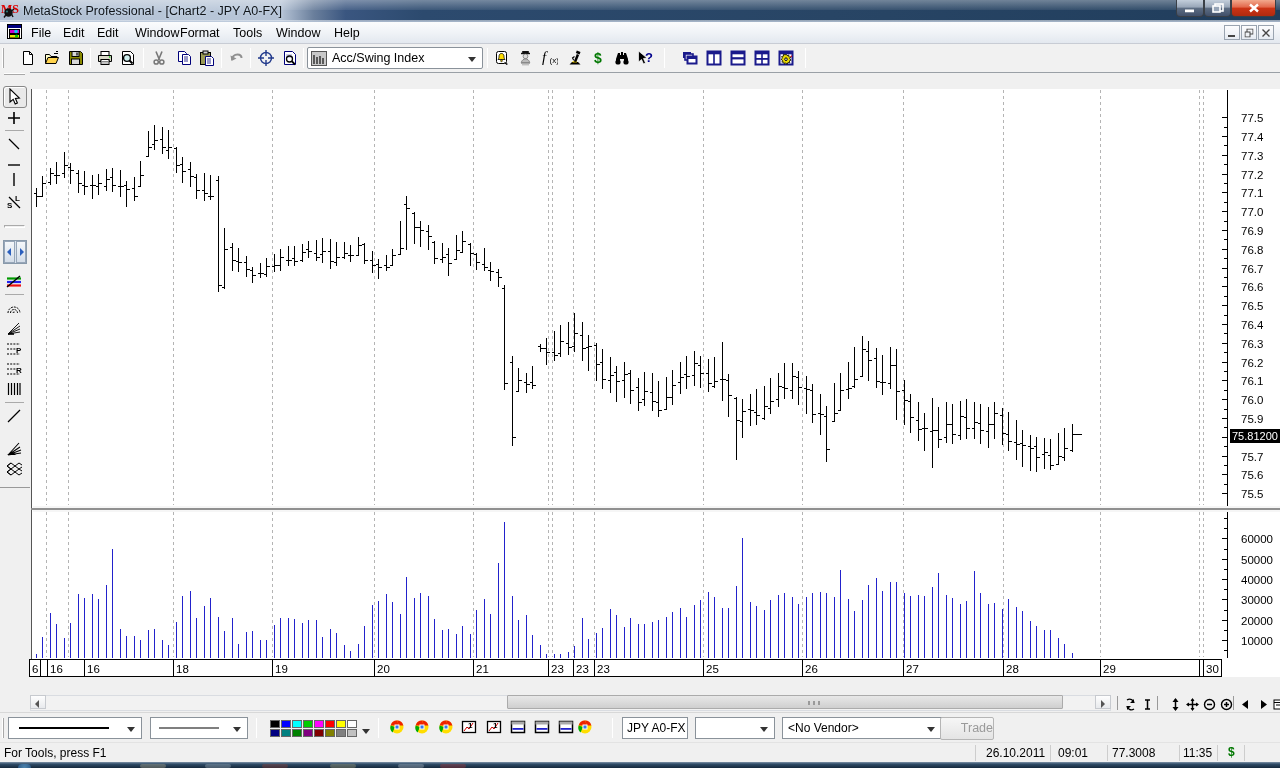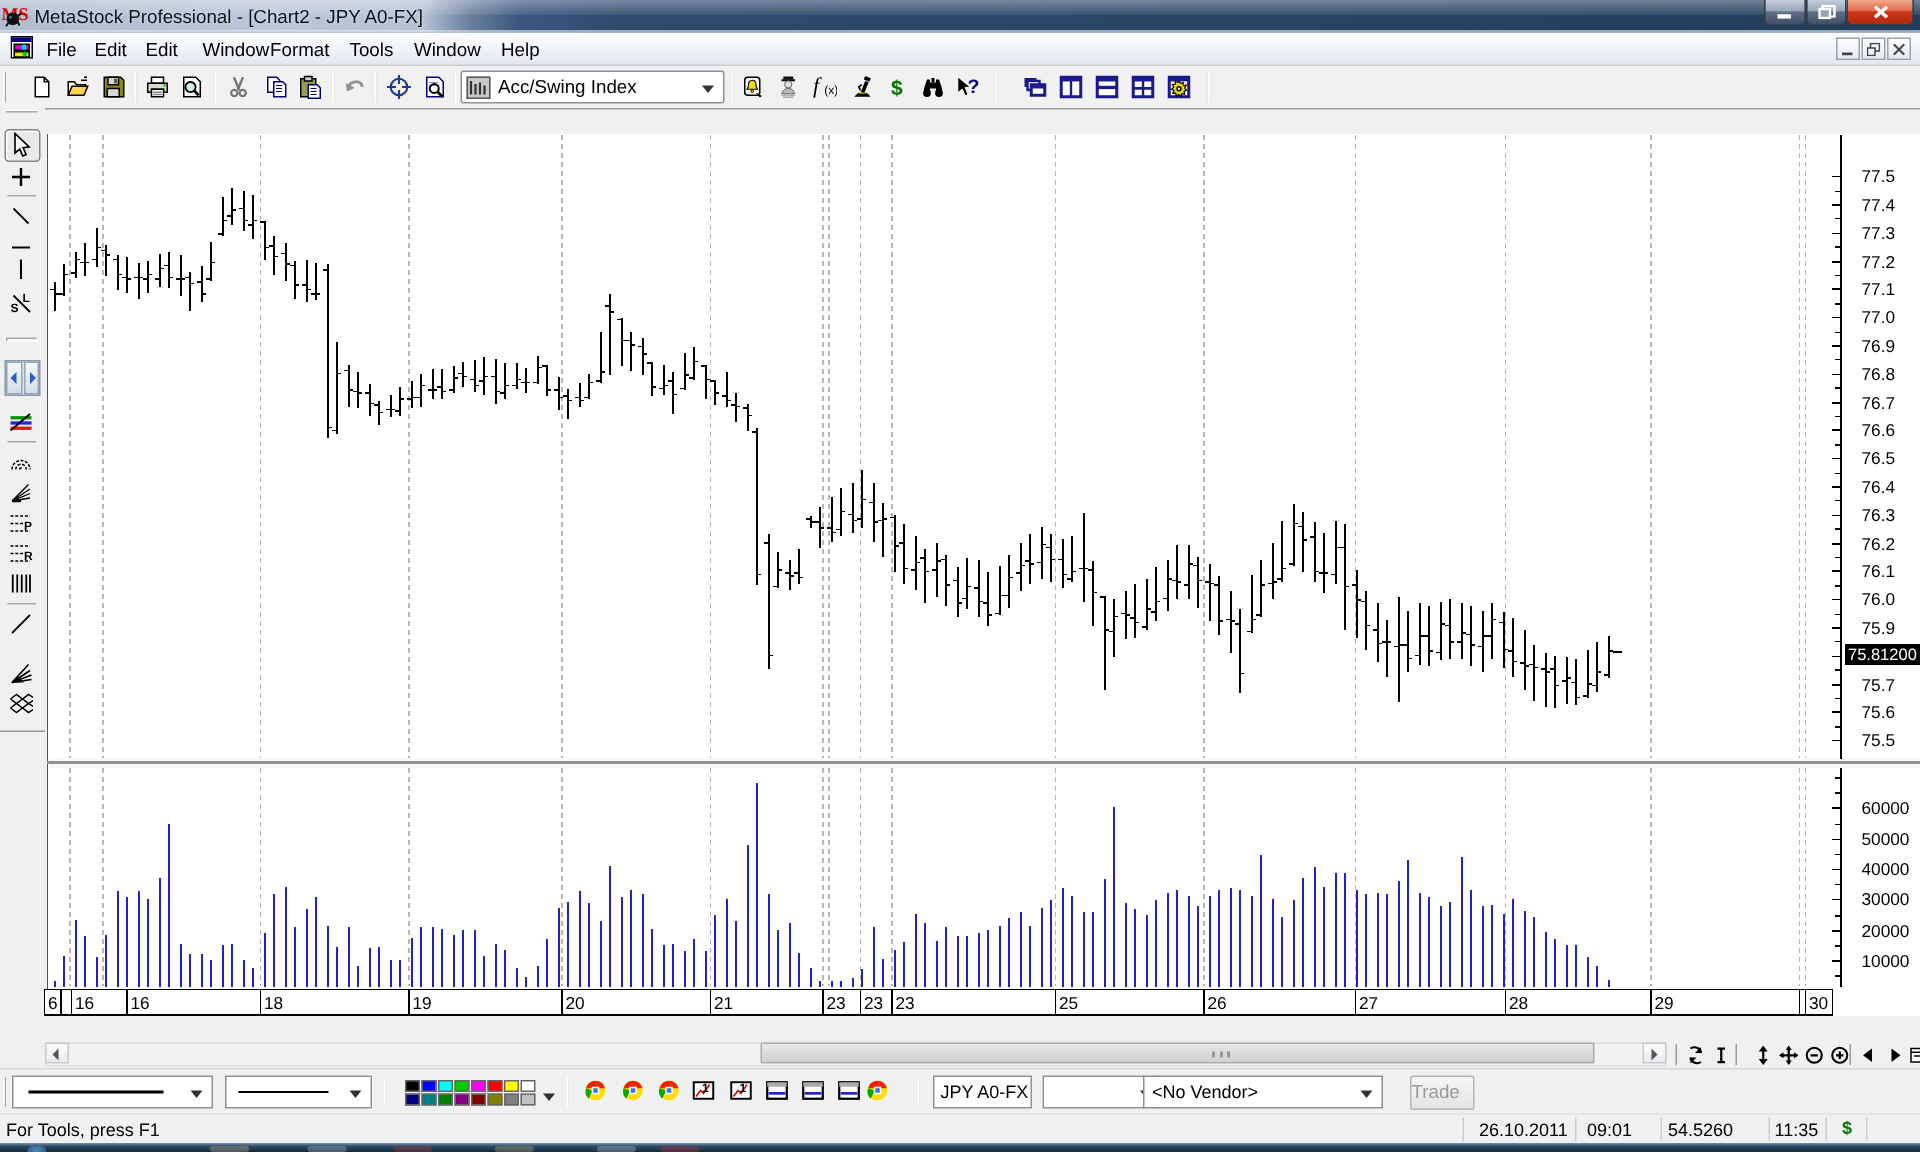--- a/index.html
+++ b/index.html
@@ -551,32 +551,32 @@
           <rect x="5.5" y="5.5" width="5" height="5" fill="#fff"></rect>
           <rect x="6.5" y="6.5" width="3" height="3" fill="#3377ee"></rect>
         </svg></div>
 <div class="abs" style="left:612px;top:5px;width:1px;height:20px;background:#b0b0b0;border-right:1px solid #fff"></div>
 <div class="bcombo" style="left:622px;width:66px">
         <div class="abs" style="left:4px;top:3px;font-size:12px">JPY A0-FX</div>
       </div>
 <div class="bcombo" style="left:695px;width:80px">
         <div class="bca" style="right:6px"></div>
       </div>
-<div class="bcombo" style="left:762px;width:160px">
+<div class="bcombo" style="left:782px;width:160px">
         <div class="abs" style="left:5px;top:3px;font-size:12px">&lt;No Vendor&gt;</div>
         <div class="bca" style="right:6px"></div>
       </div>
-<div class="abs" style="left:940px;top:4px;width:43px;height:23px;background:linear-gradient(180deg,#f6f6f6,#e4e4e4);border:1px solid #b5b5b5;border-radius:2px;text-align:left;font-size:12.5px;color:#9a9a9a;line-height:21px">Trade</div>
+<div class="abs" style="left:940px;top:4px;width:54px;height:23px;background:linear-gradient(180deg,#f6f6f6,#e4e4e4);border:1px solid #b5b5b5;border-radius:2px;text-align:right;font-size:12.5px;color:#9a9a9a;line-height:21px">Trade</div>
   </div>
 
   <div id="statusbar" class="abs">
     <div class="abs" style="left:4px;top:3px">For Tools, press F1</div>
     <div class="abs" style="left:986px;top:3px">26.10.2011</div>
     <div class="abs" style="left:1058px;top:3px">09:01</div>
-    <div class="abs" style="left:1112px;top:3px">54.5260</div>
+    <div class="abs" style="left:1112px;top:3px">77.3008</div>
     <div class="abs" style="left:1183px;top:3px">11:35</div>
     <div class="abs" style="left:1228px;top:2px;color:#007700;font-weight:bold">$</div>
     <div class="ssep" style="left:975px"></div>
     <div class="ssep" style="left:1050px"></div>
     <div class="ssep" style="left:1107px"></div>
     <div class="ssep" style="left:1179px"></div>
     <div class="ssep" style="left:1217px"></div>
     <div class="ssep" style="left:1244px"></div>
   </div>
   <div id="taskbar" class="abs">

